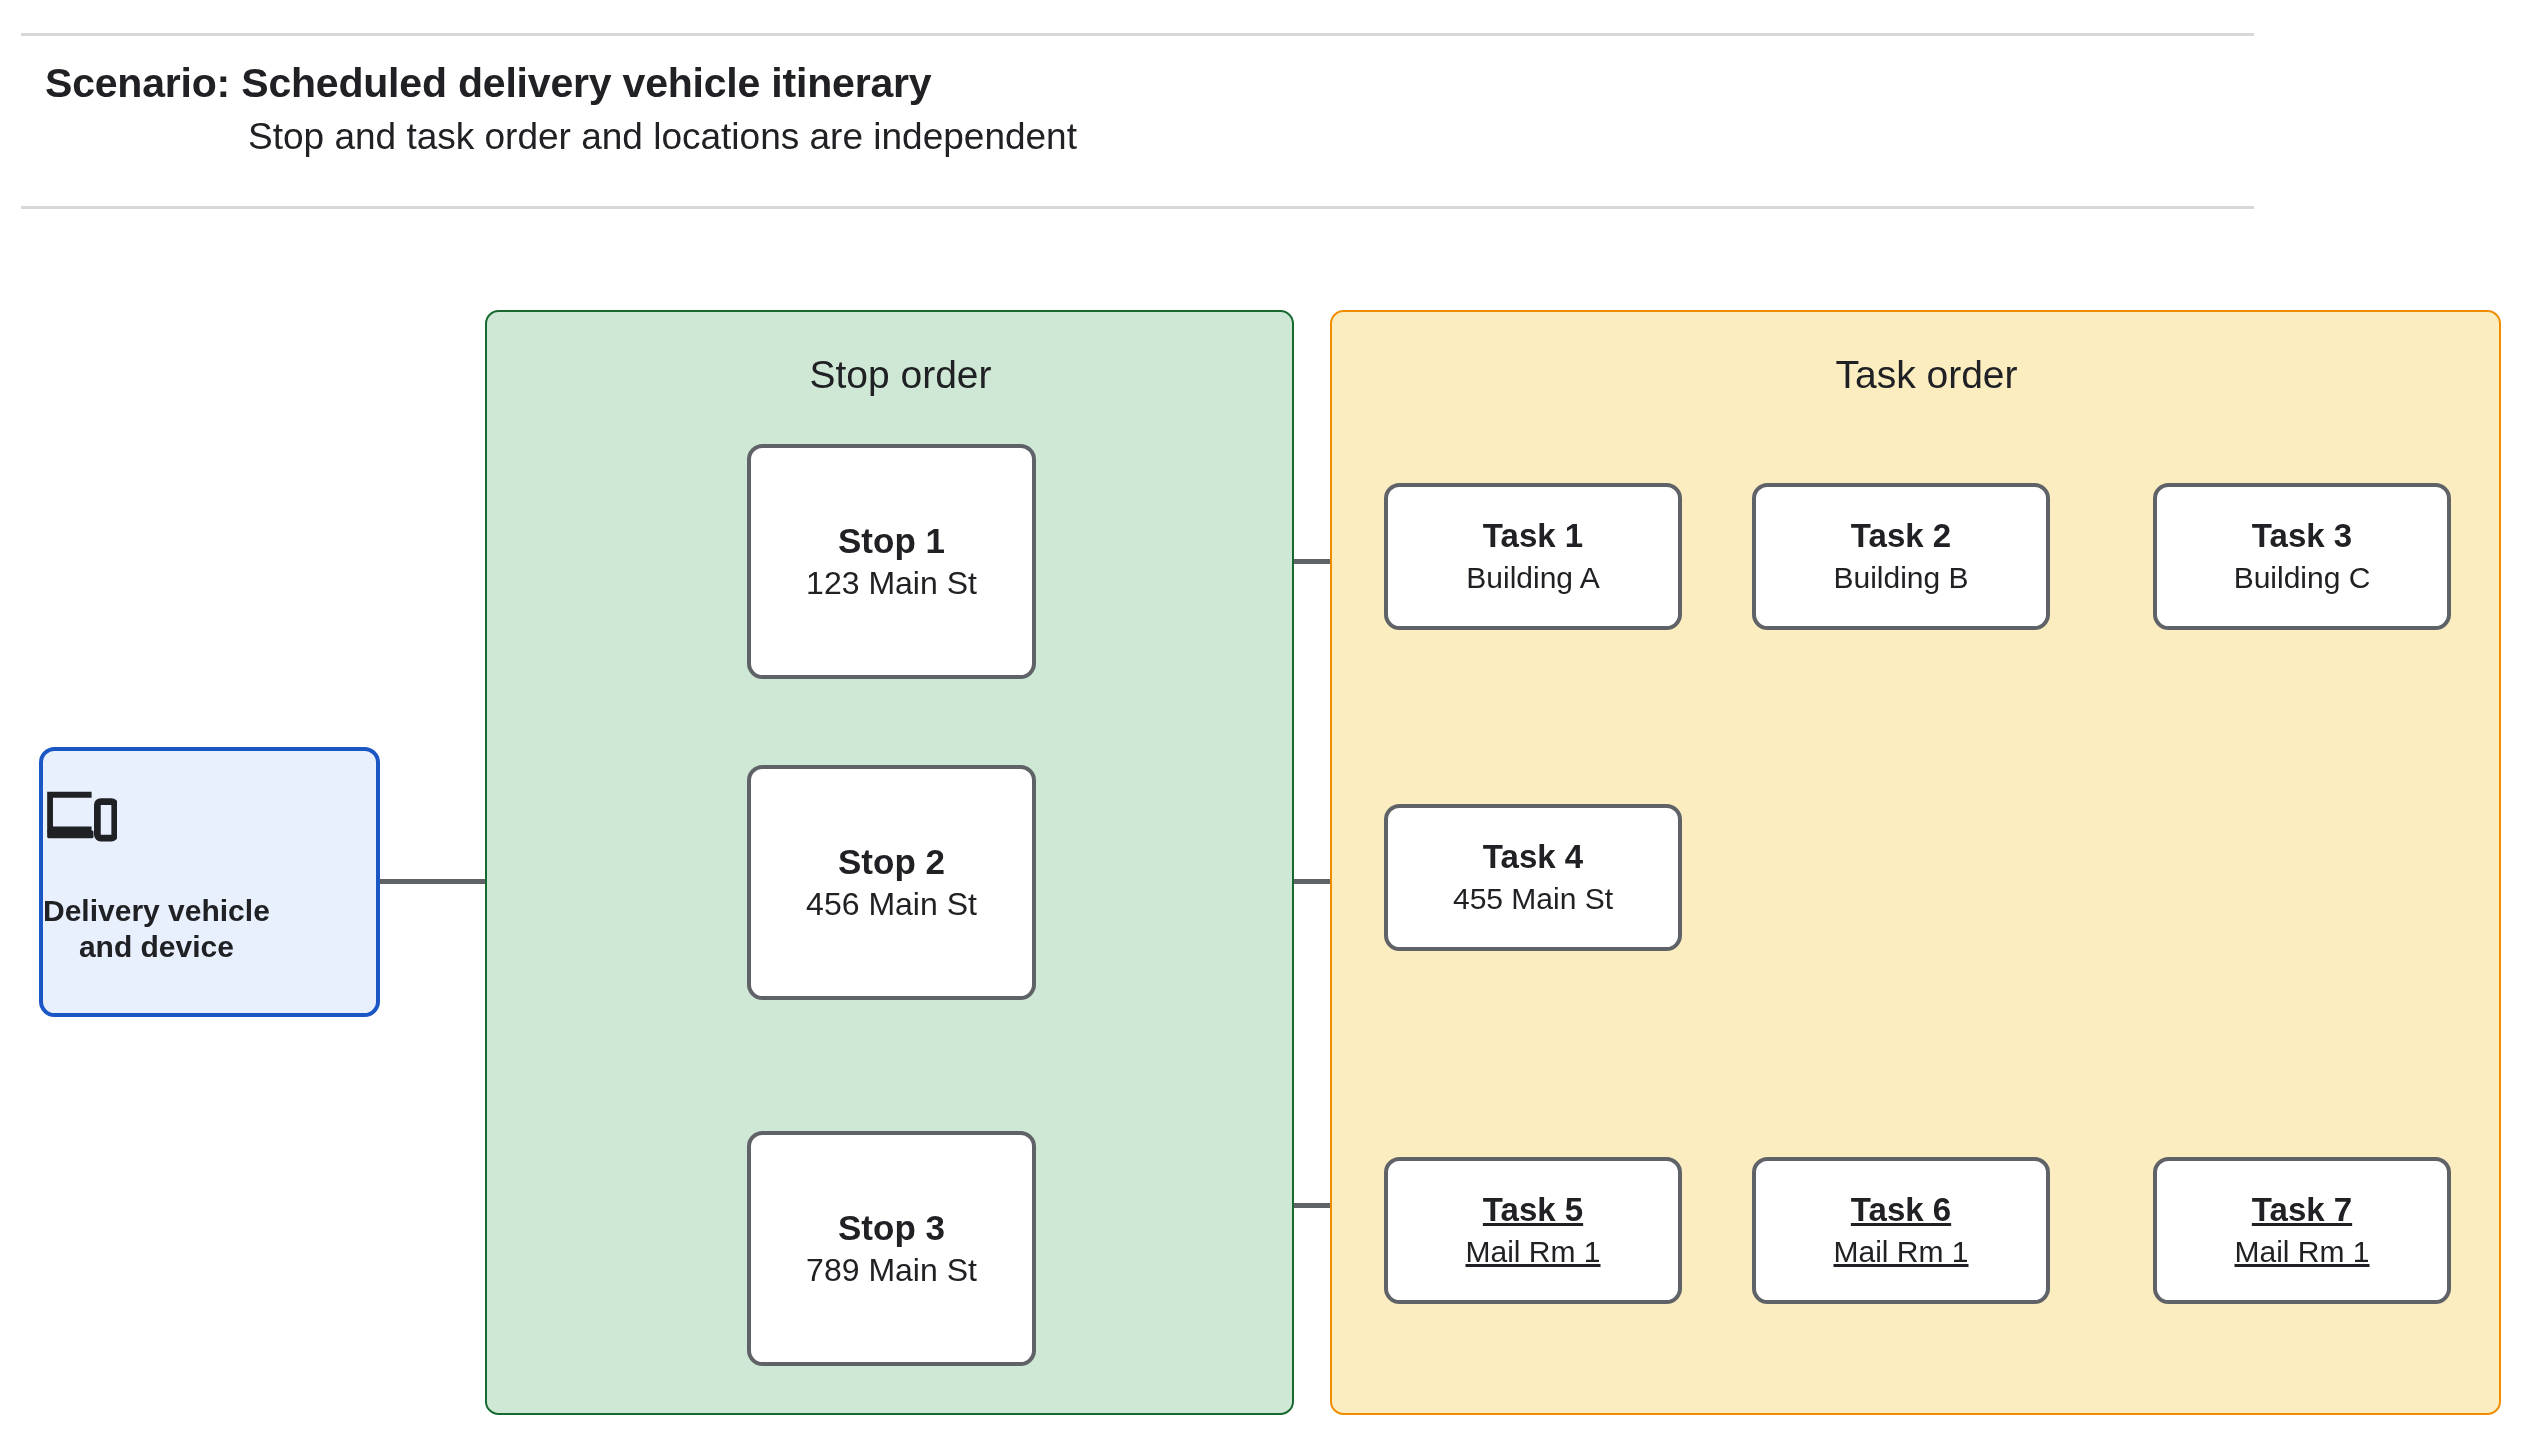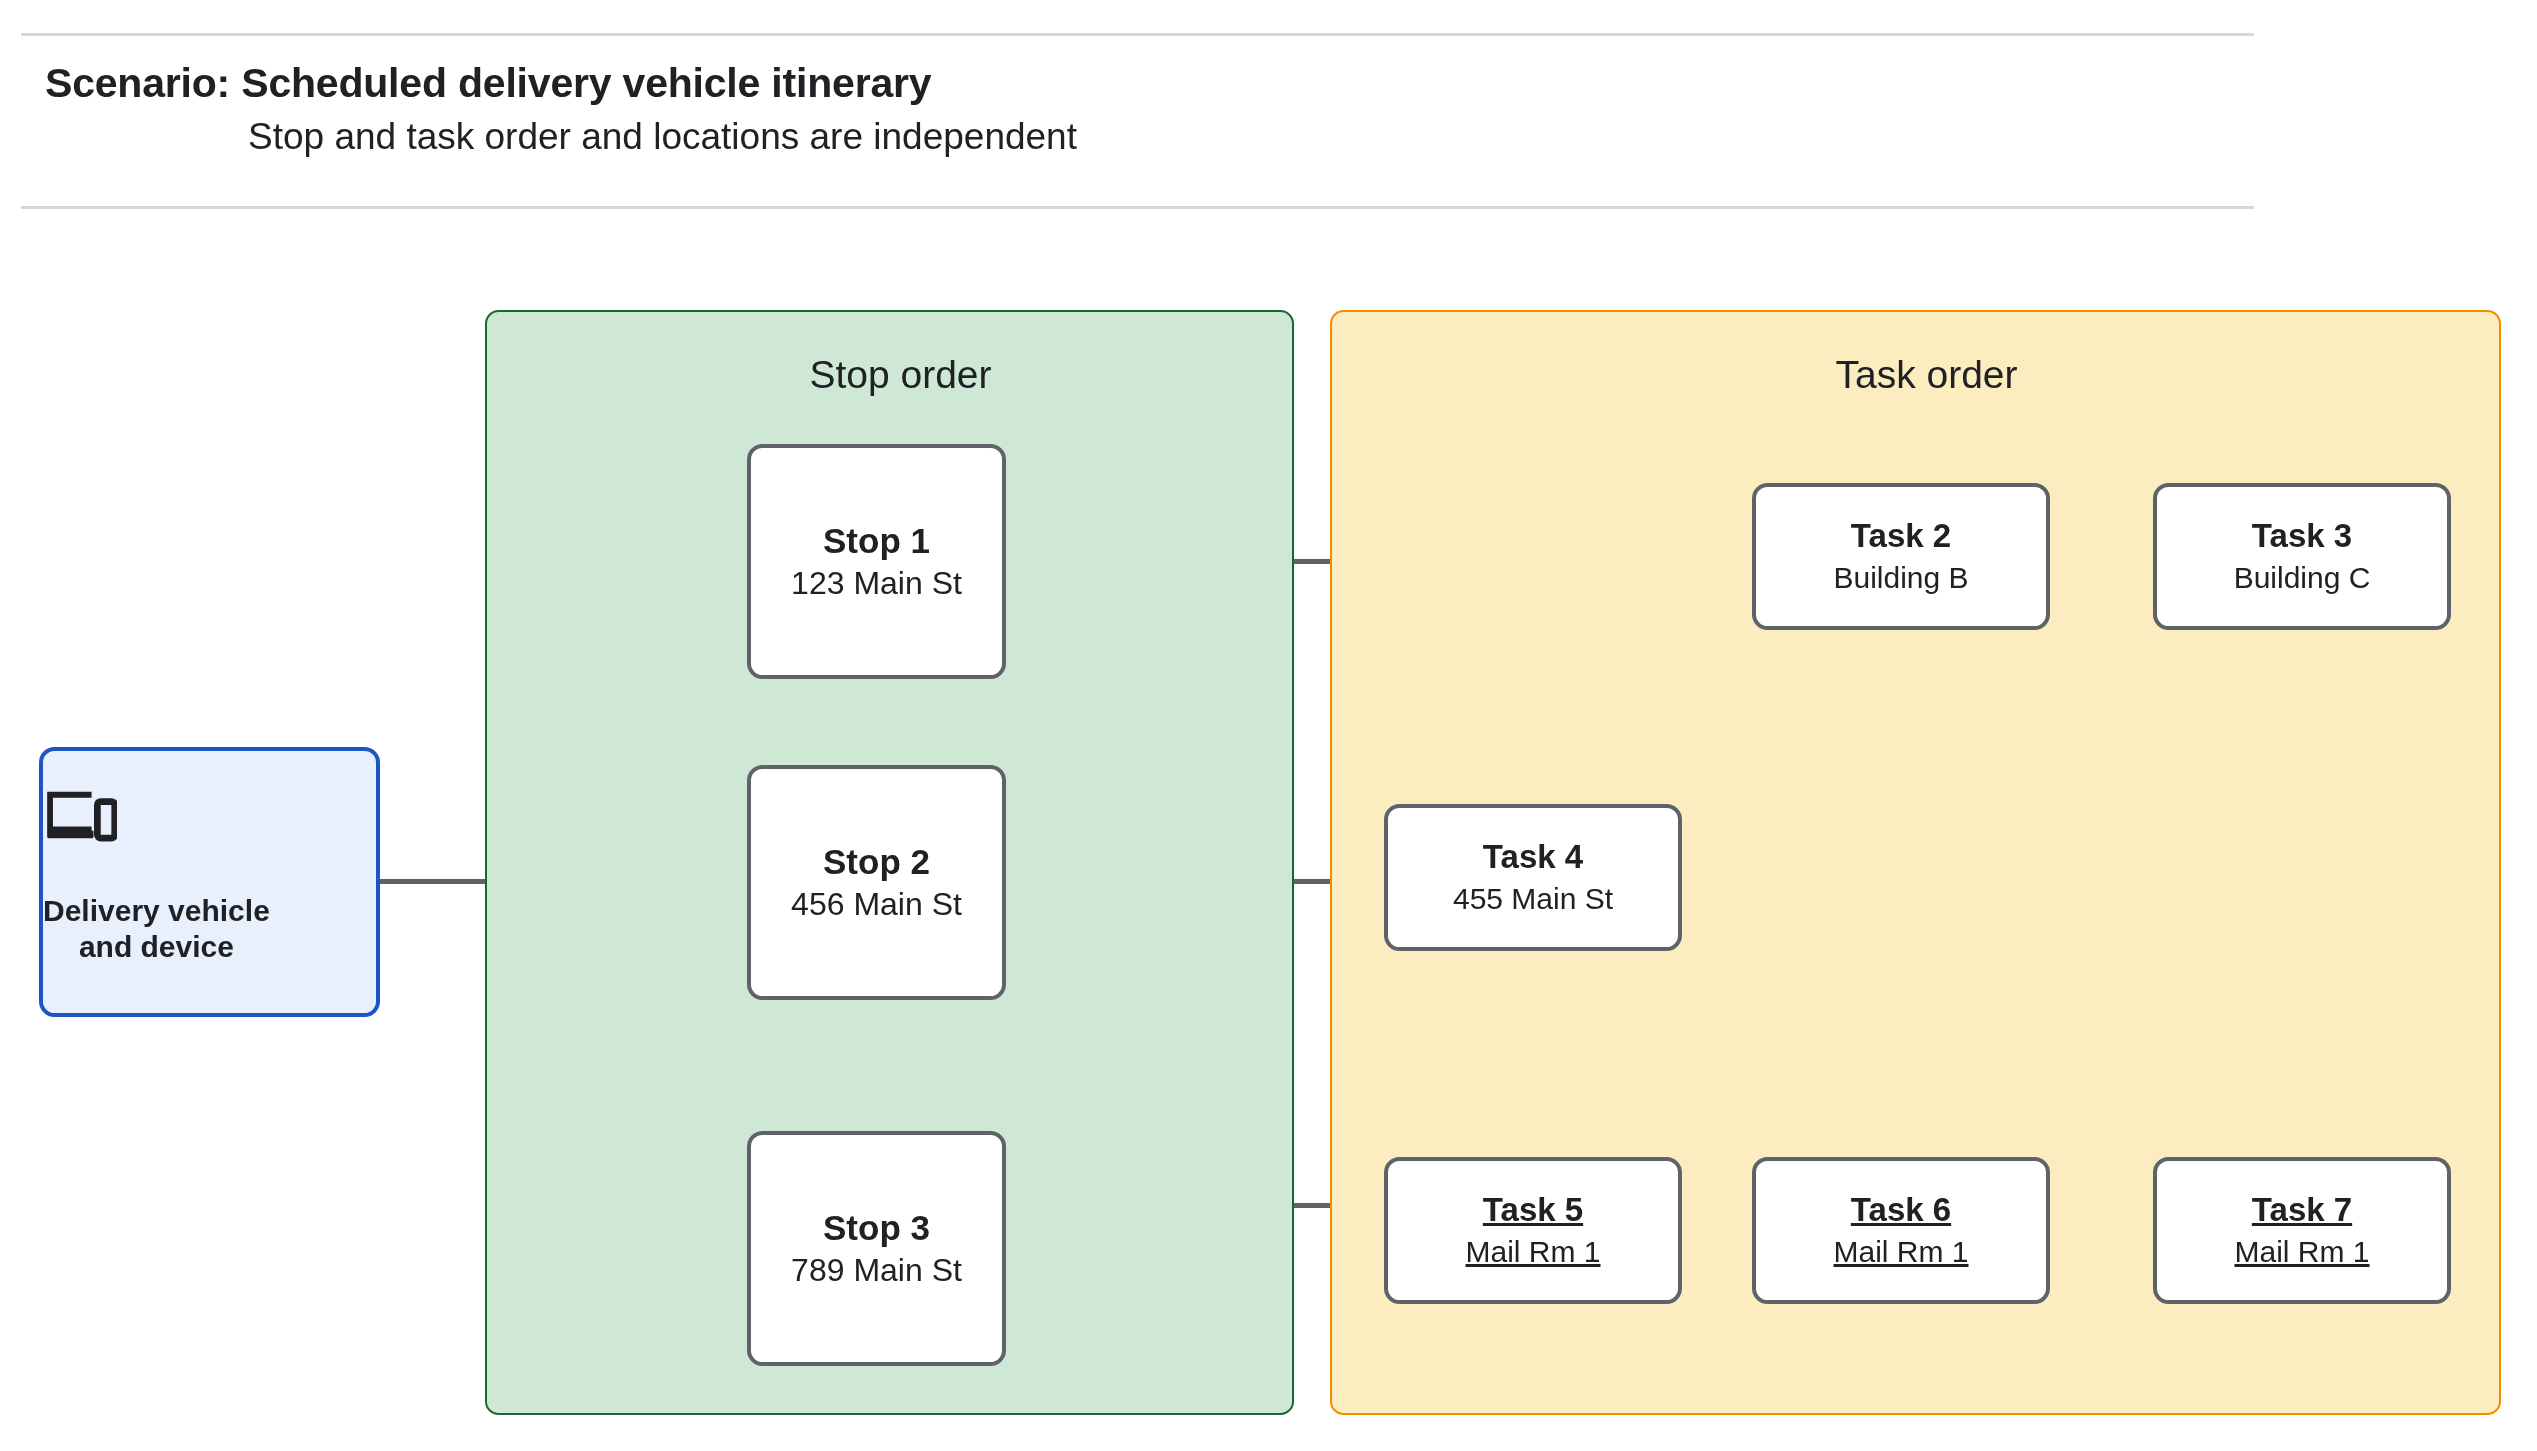--- a/index.html
+++ b/index.html
@@ -131,21 +131,21 @@
   }
   .node .node-sub {
     font-size: 30px;
     font-weight: 400;
     color: #202124;
     line-height: 1.18;
     margin-top: 4.8px;
   }
   .stop-node {
     left: 747px;
-    width: 259px;
+    width: 289px;
     height: 235px;
   }
   .stop-node .node-title { font-size: 35px; }
   .stop-node .node-sub { font-size: 32px; }
   #stop-1 { top: 444px; }
   #stop-2 { top: 765px; }
   #stop-3 { top: 1131px; }
 
   .task-node {
     width: 298px;
@@ -222,20 +222,24 @@
   </div>
   <div id="stop-2" class="node stop-node">
     <div class="node-title">Stop 2</div>
     <div class="node-sub">456 Main St</div>
   </div>
   <div id="stop-3" class="node stop-node">
     <div class="node-title">Stop 3</div>
     <div class="node-sub">789 Main St</div>
   </div>
 
+  <div class="node task-node task-col-1 task-row-1">
+    <div class="node-title">Task 1</div>
+    <div class="node-sub">Building A</div>
+  </div>
   <div class="node task-node task-col-2 task-row-1">
     <div class="node-title">Task 2</div>
     <div class="node-sub">Building B</div>
   </div>
   <div class="node task-node task-col-3 task-row-1">
     <div class="node-title">Task 3</div>
     <div class="node-sub">Building C</div>
   </div>
 
   <div class="node task-node task-col-1 task-row-2">

